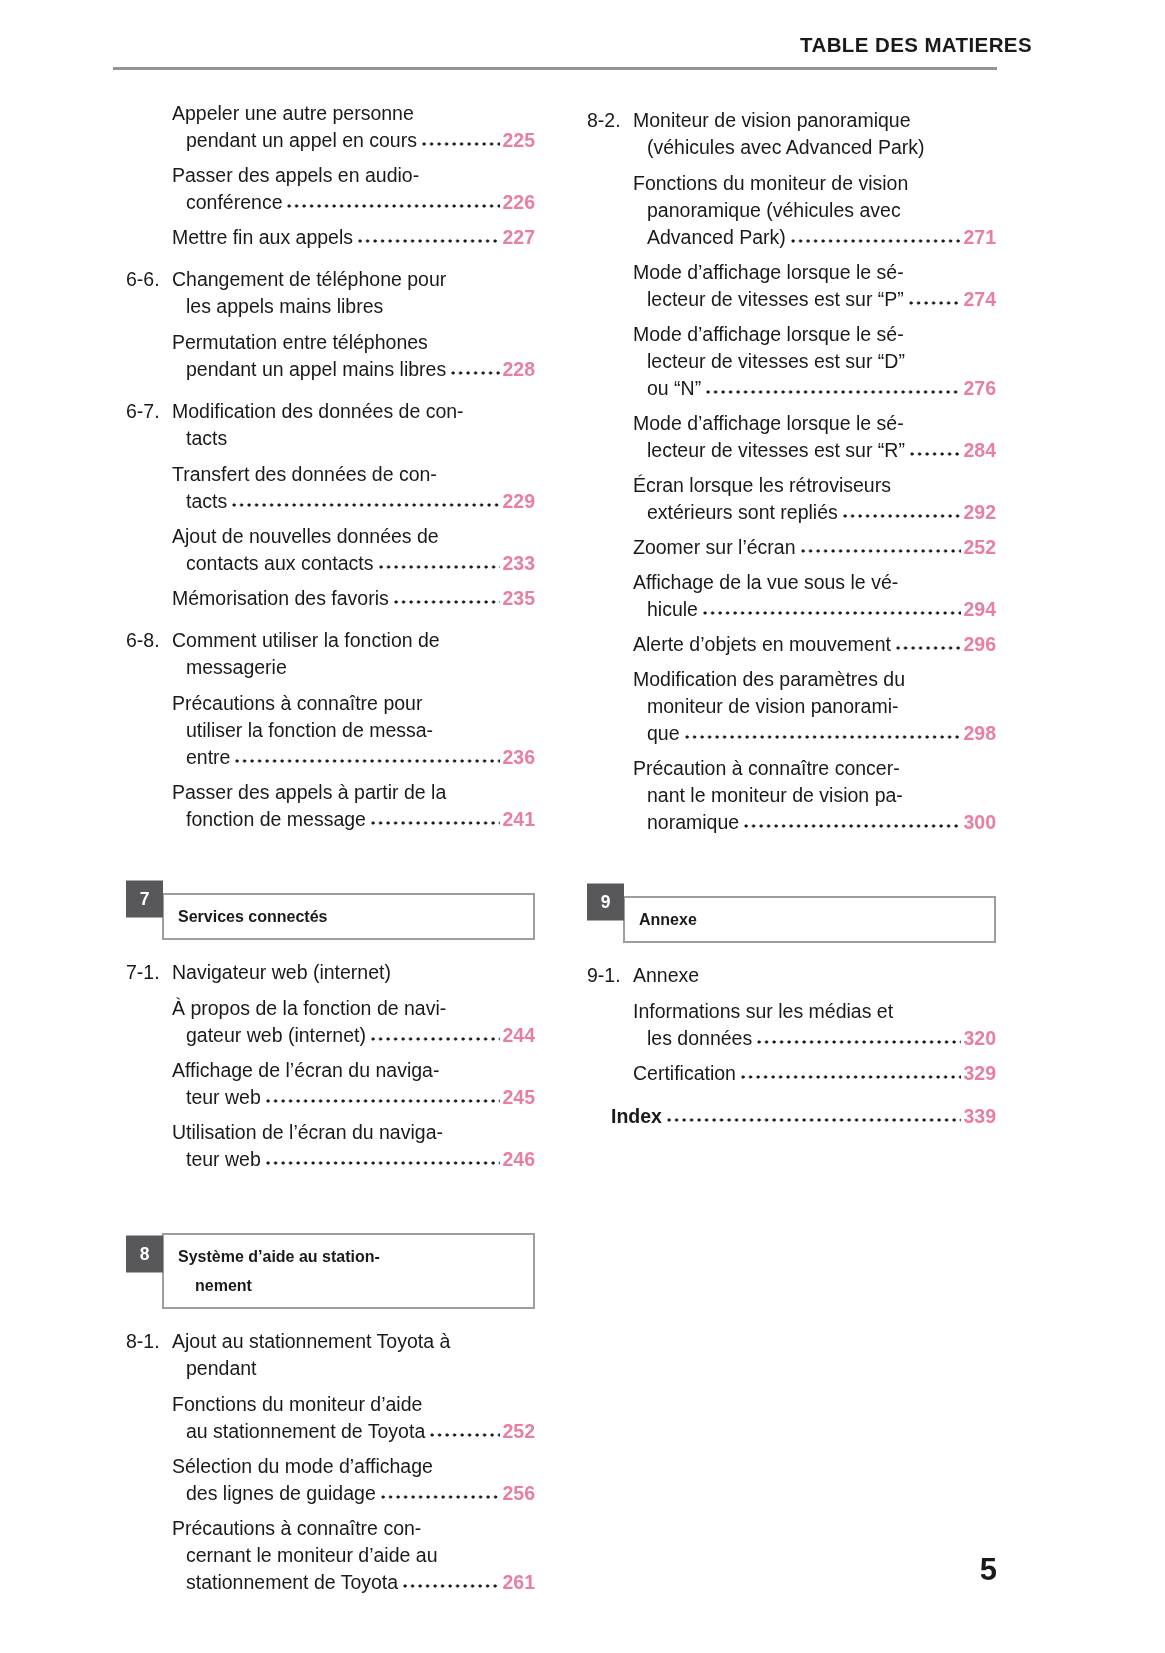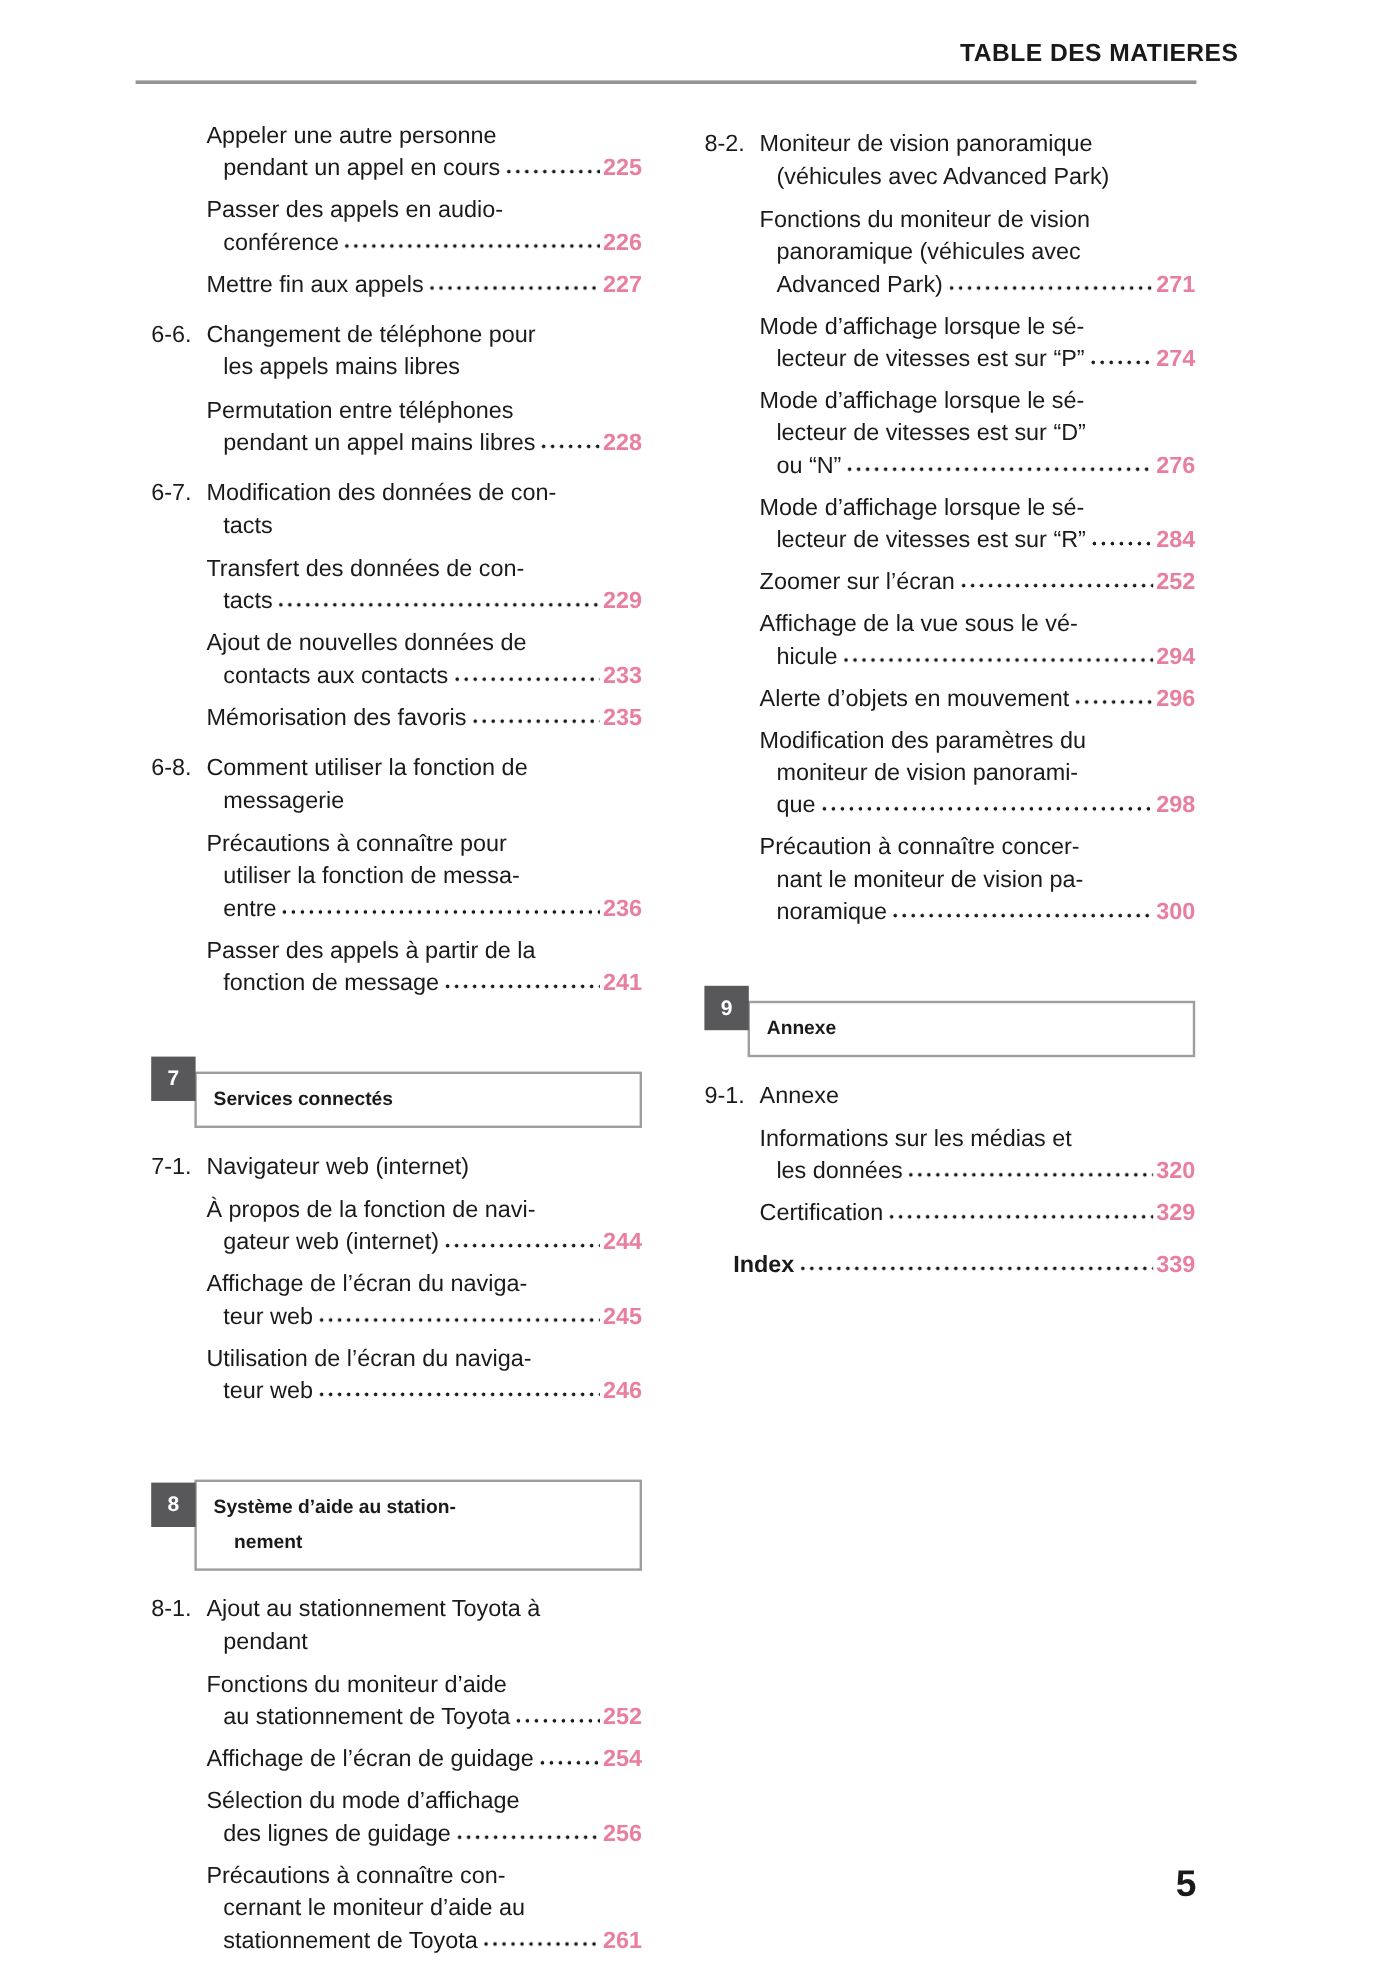--- a/index.html
+++ b/index.html
@@ -247,27 +247,20 @@
           <span class="etext">Fonctions du moniteur d’aide</span>
         </div>
         <div class="eline cont">
           <span class="etext">au stationnement de Toyota</span>
           <span class="leader"></span>
           <span class="page-ref">252</span>
         </div>
       </div>
       <div class="entry">
         <div class="eline">
-          <span class="etext">Affichage de l’écran de guidage</span>
-          <span class="leader"></span>
-          <span class="page-ref">254</span>
-        </div>
-      </div>
-      <div class="entry">
-        <div class="eline">
           <span class="etext">Sélection du mode d’affichage</span>
         </div>
         <div class="eline cont">
           <span class="etext">des lignes de guidage</span>
           <span class="leader"></span>
           <span class="page-ref">256</span>
         </div>
       </div>
       <div class="entry">
         <div class="eline">
@@ -328,20 +321,30 @@
         </div>
       </div>
       <div class="entry">
         <div class="eline">
           <span class="etext">Mode d’affichage lorsque le sé-</span>
         </div>
         <div class="eline cont">
           <span class="etext">lecteur de vitesses est sur “R”</span>
           <span class="leader"></span>
           <span class="page-ref">284</span>
+        </div>
+      </div>
+      <div class="entry">
+        <div class="eline">
+          <span class="etext">Écran lorsque les rétroviseurs</span>
+        </div>
+        <div class="eline cont">
+          <span class="etext">extérieurs sont repliés</span>
+          <span class="leader"></span>
+          <span class="page-ref">292</span>
         </div>
       </div>
       <div class="entry">
         <div class="eline">
           <span class="etext">Zoomer sur l’écran</span>
           <span class="leader"></span>
           <span class="page-ref">252</span>
         </div>
       </div>
       <div class="entry">

